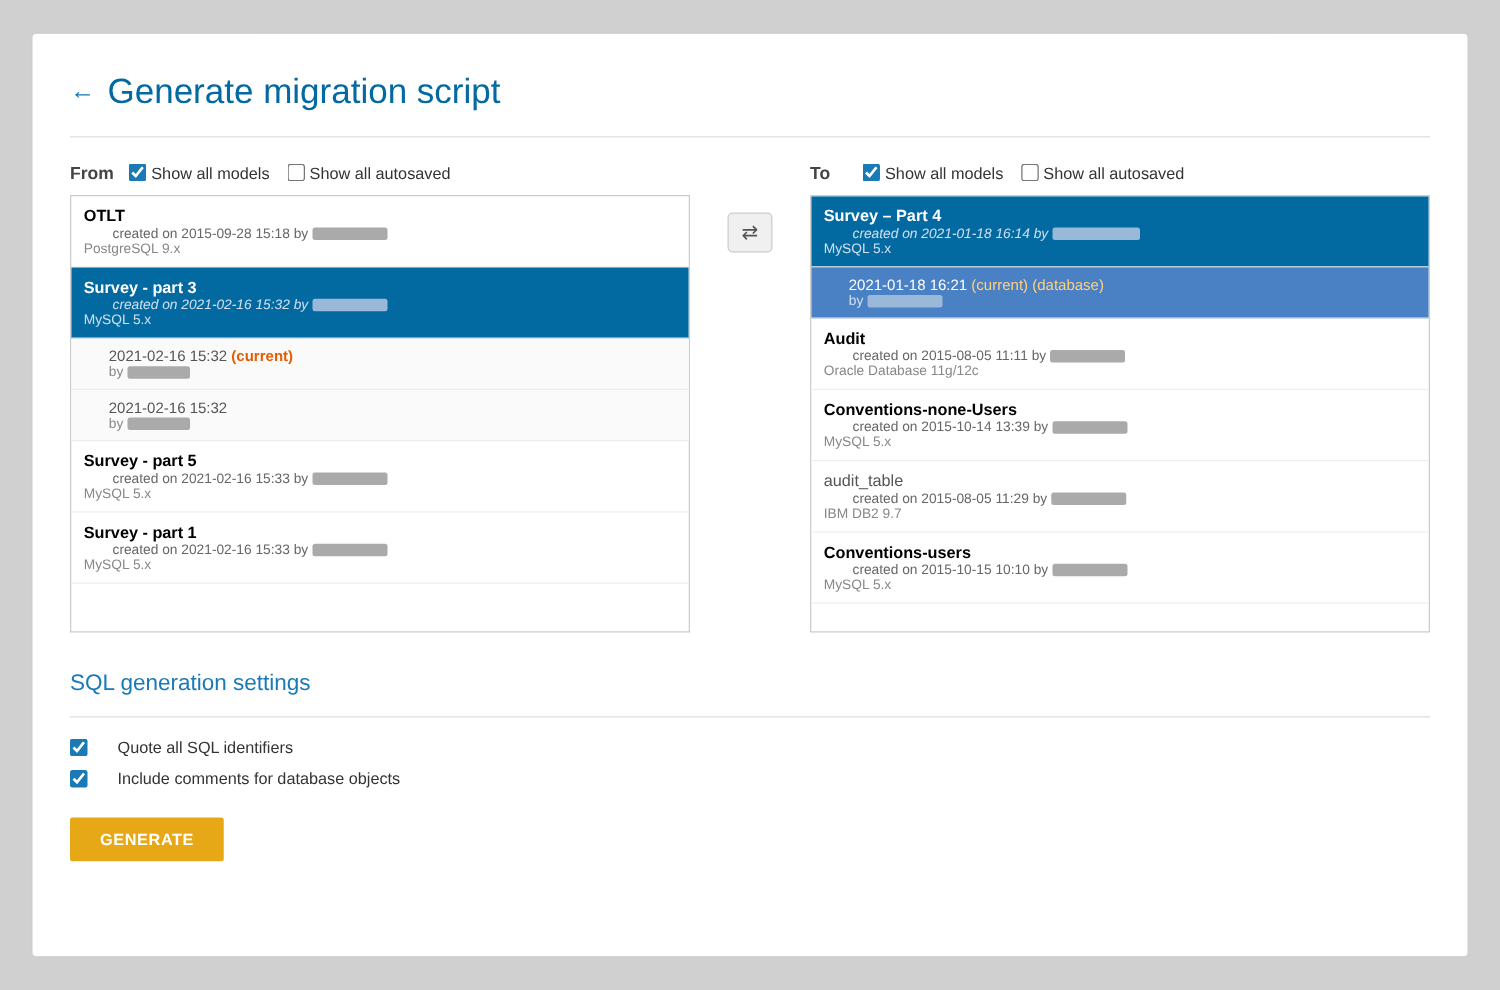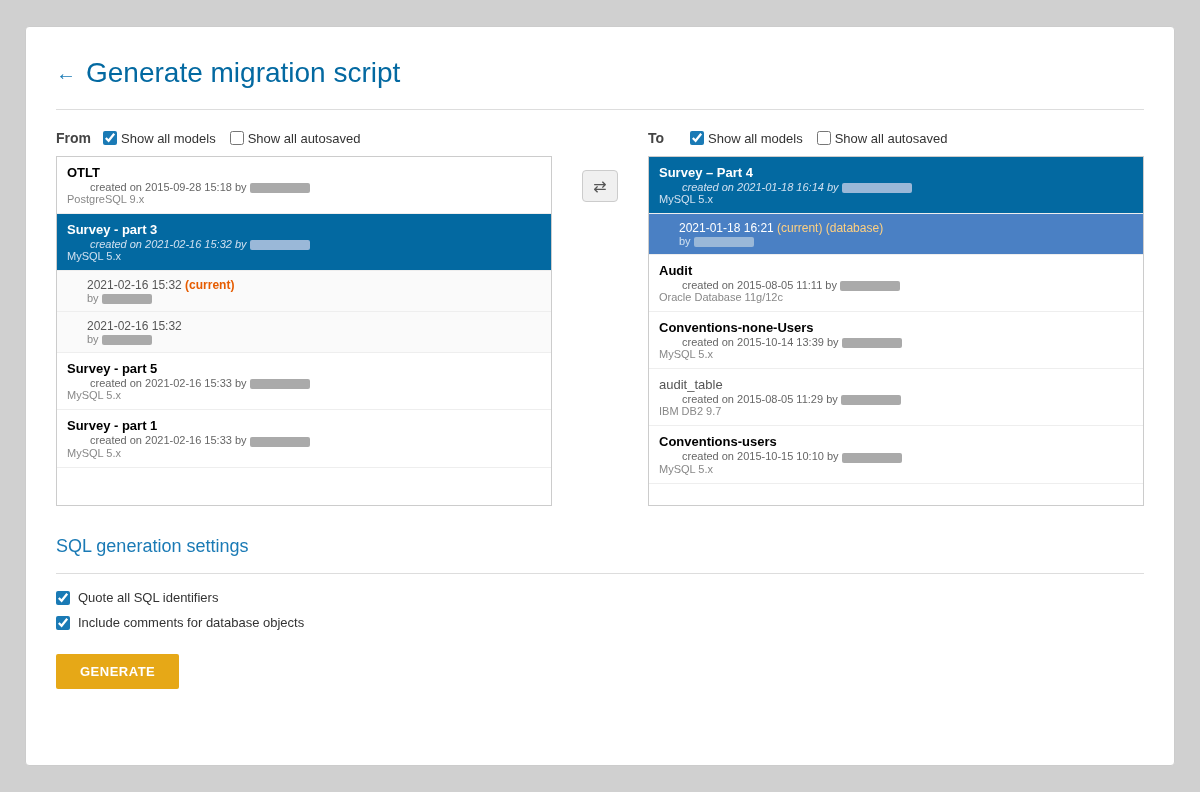--- a/index.html
+++ b/index.html
@@ -180,21 +180,21 @@
       margin-bottom: 16px;
     }
     .settings-divider {
       border: none;
       border-top: 1px solid #ddd;
       margin-bottom: 16px;
     }
     .setting-row {
       display: flex;
       align-items: center;
-      gap: 8px;
+      gap: 24px;
       margin-bottom: 10px;
     }
     .setting-row input[type=checkbox] {
       accent-color: #1a7ab5;
       width: 14px;
       height: 14px;
     }
     .setting-row label {
       font-size: 13px;
       color: #333;

